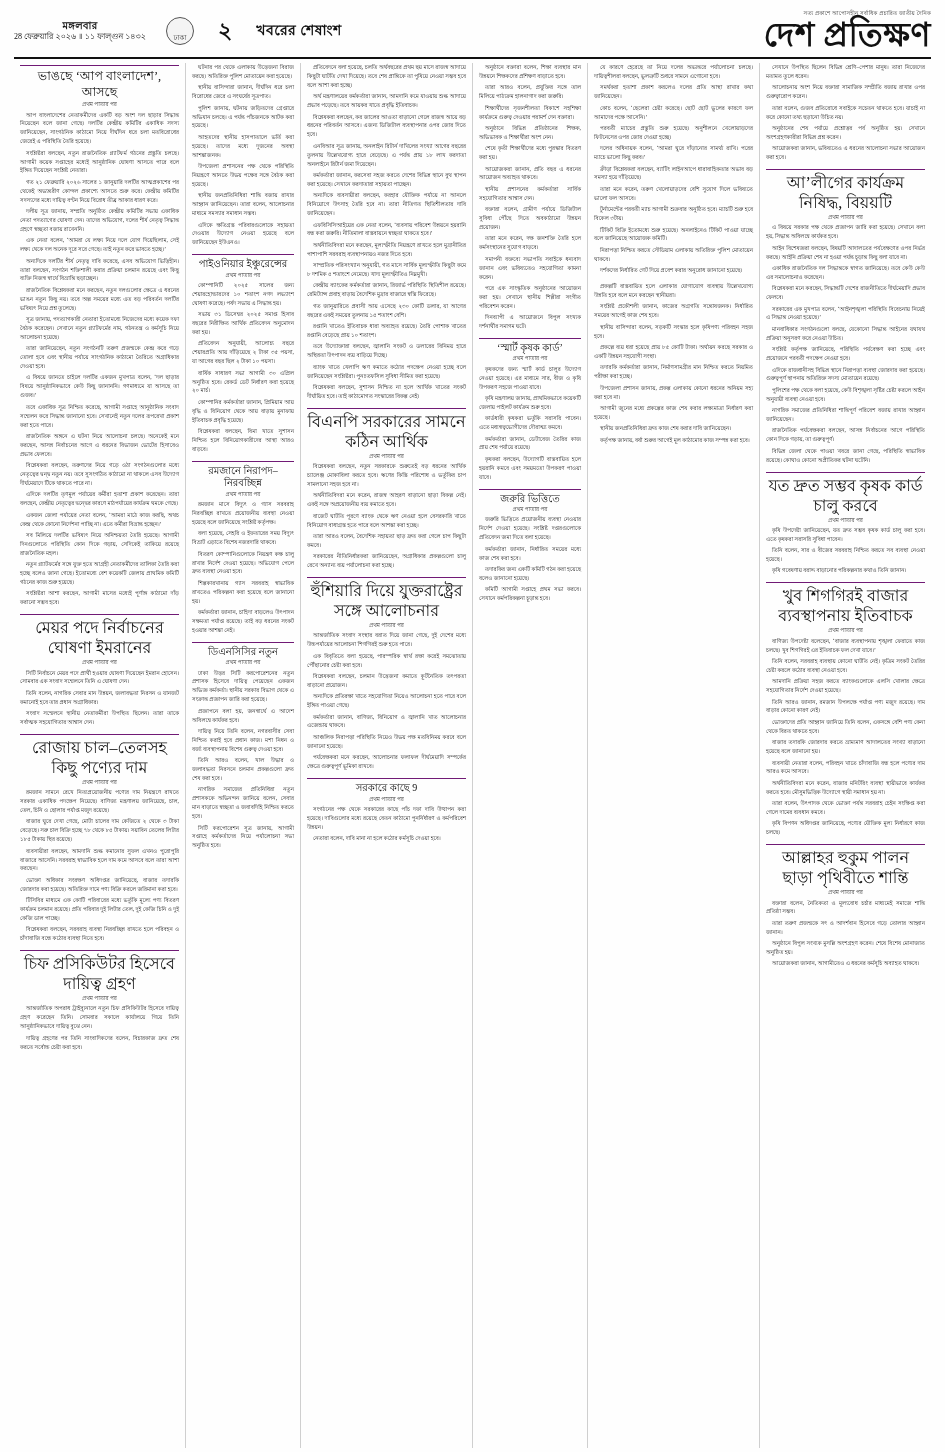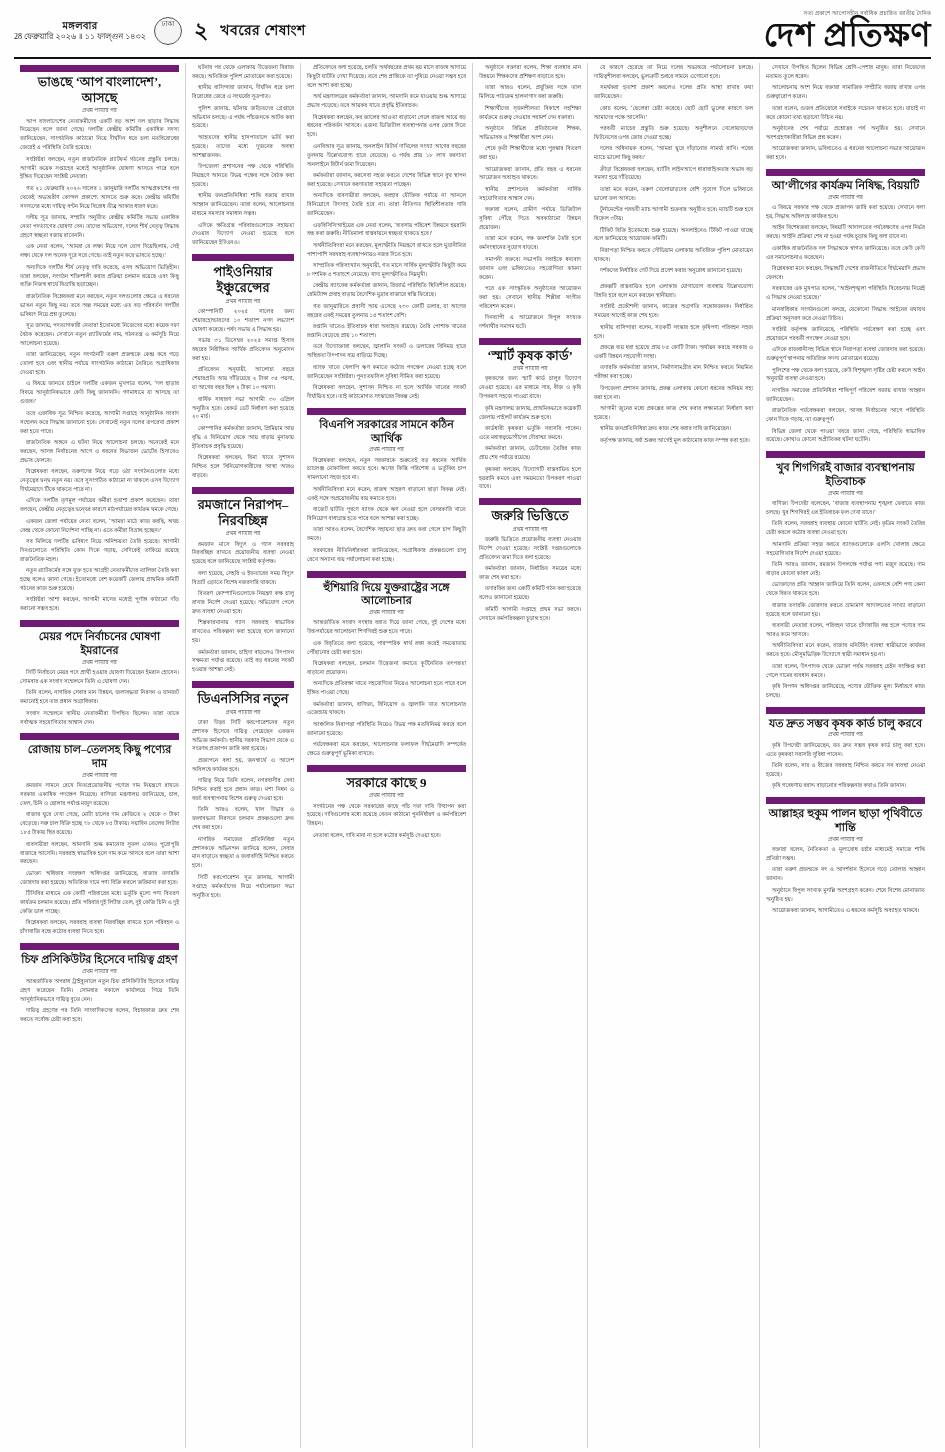--- a/index.html
+++ b/index.html
@@ -27,40 +27,40 @@
     display: flex;
     align-items: center;
     justify-content: space-between;
     border-bottom: 2px solid #111;
     padding-bottom: 5px;
     margin-bottom: 4px;
   }
   .mast-left {
     display: flex;
     align-items: center;
-    gap: 8px;
+    gap: 20px;
   }
   .mast-day {
     text-align: center;
     font-size: 8px;
     line-height: 1.35;
     color: #111;
   }
   .mast-day .dayname {
     font-size: 10px;
     font-weight: bold;
     letter-spacing: .3px;
   }
   .mast-logo-circle {
     width: 26px;
     height: 26px;
     border-radius: 50%;
     border: 1px solid #555;
     display: flex;
-    align-items: flex-start;
+    align-items: flex-end;
     justify-content: center;
     font-size: 7px;
     color: #333;
     background: #f4f4f4;
   }
   .mast-pageno {
     font-size: 22px;
     font-weight: bold;
     padding: 0 4px;
   }
@@ -96,29 +96,29 @@
     border-right: 1px solid #cfcfcf;
     flex: 1 1 0;
     overflow: hidden;
   }
   .col:last-child { border-right: none; }
   .col.narrow { flex: 0 0 115px; }
 
   .art { margin-bottom: 7px; }
   .headline {
     text-align: center;
-    font-weight: bold;
+    font-weight: normal;
     line-height: 1.25;
     margin: 2px 0 1px 0;
-    border-top: 7px solid #701a75;
+    border-top: 1px solid #701a75;
     padding-top: 3px;
   }
   .h-lg { font-size: 12.5px; }
-  .h-md { font-size: 11px; }
-  .h-sm { font-size: 13px; }
+  .h-md { font-size: 16px; }
+  .h-sm { font-size: 10px; }
   .byline {
     text-align: center;
     font-size: 5.6px;
     color: #333;
     line-height: 1.3;
     margin-bottom: 2px;
   }
   .body {
     font-size: 5.5px;
     line-height: 1.62;
@@ -400,45 +400,45 @@
             <p>মানবাধিকার সংগঠনগুলো বলছে, যেকোনো সিদ্ধান্ত আইনের যথাযথ প্রক্রিয়া অনুসরণ করে নেওয়া উচিত।</p>
             <p>সংশ্লিষ্ট কর্তৃপক্ষ জানিয়েছে, পরিস্থিতি পর্যবেক্ষণ করা হচ্ছে এবং প্রয়োজনে পরবর্তী পদক্ষেপ নেওয়া হবে।</p>
             <p>এদিকে রাজধানীসহ বিভিন্ন স্থানে নিরাপত্তা ব্যবস্থা জোরদার করা হয়েছে। গুরুত্বপূর্ণ স্থাপনায় অতিরিক্ত সদস্য মোতায়েন রয়েছে।</p>
             <p>পুলিশের পক্ষ থেকে বলা হয়েছে, কেউ বিশৃঙ্খলা সৃষ্টির চেষ্টা করলে আইন অনুযায়ী ব্যবস্থা নেওয়া হবে।</p>
             <p>নাগরিক সমাজের প্রতিনিধিরা শান্তিপূর্ণ পরিবেশ বজায় রাখার আহ্বান জানিয়েছেন।</p>
             <p>রাজনৈতিক পর্যবেক্ষকরা বলছেন, আসন্ন নির্বাচনের আগে পরিস্থিতি কোন দিকে গড়ায়, তা গুরুত্বপূর্ণ।</p>
             <p>বিভিন্ন জেলা থেকে পাওয়া খবরে জানা গেছে, পরিস্থিতি স্বাভাবিক রয়েছে। কোথাও কোনো অপ্রীতিকর ঘটনা ঘটেনি।</p>
           </div>
         </div>
         <div class="art">
+          <div class="headline h-md">যত দ্রুত সম্ভব কৃষক কার্ড চালু করবে</div>
+          <div class="byline">প্রথম পাতার পর</div>
+          <div class="body">
+            <p>কৃষি উপদেষ্টা জানিয়েছেন, যত দ্রুত সম্ভব কৃষক কার্ড চালু করা হবে। এতে কৃষকরা সরাসরি সুবিধা পাবেন।</p>
+            <p>তিনি বলেন, সার ও বীজের সরবরাহ নিশ্চিত করতে সব ব্যবস্থা নেওয়া হয়েছে।</p>
+            <p>কৃষি গবেষণায় বরাদ্দ বাড়ানোর পরিকল্পনার কথাও তিনি জানান।</p>
+          </div>
+        </div>
+        <div class="art">
           <div class="headline h-md">খুব শিগগিরই বাজার ব্যবস্থাপনায় ইতিবাচক</div>
           <div class="byline">প্রথম পাতার পর</div>
           <div class="body">
             <p>বাণিজ্য উপদেষ্টা বলেছেন, ‘বাজার ব্যবস্থাপনায় শৃঙ্খলা ফেরাতে কাজ চলছে। খুব শিগগিরই এর ইতিবাচক ফল দেখা যাবে।’</p>
             <p>তিনি বলেন, সরবরাহ ব্যবস্থায় কোনো ঘাটতি নেই। কৃত্রিম সংকট তৈরির চেষ্টা করলে কঠোর ব্যবস্থা নেওয়া হবে।</p>
             <p>আমদানি প্রক্রিয়া সহজ করতে ব্যাংকগুলোকে এলসি খোলার ক্ষেত্রে সহযোগিতার নির্দেশ দেওয়া হয়েছে।</p>
             <p>তিনি আরও জানান, রমজান উপলক্ষে পর্যাপ্ত পণ্য মজুদ রয়েছে। দাম বাড়ার কোনো কারণ নেই।</p>
             <p>ভোক্তাদের প্রতি আহ্বান জানিয়ে তিনি বলেন, একসঙ্গে বেশি পণ্য কেনা থেকে বিরত থাকতে হবে।</p>
             <p>বাজার তদারকি জোরদার করতে ভ্রাম্যমাণ আদালতের সংখ্যা বাড়ানো হয়েছে বলে জানানো হয়।</p>
             <p>ব্যবসায়ী নেতারা বলেন, পরিবহন খাতে চাঁদাবাজি বন্ধ হলে পণ্যের দাম আরও কমে আসবে।</p>
             <p>অর্থনীতিবিদরা মনে করেন, বাজার মনিটরিং ব্যবস্থা স্থায়ীভাবে কার্যকর করতে হবে। মৌসুমভিত্তিক উদ্যোগে স্থায়ী সমাধান হয় না।</p>
             <p>তারা বলেন, উৎপাদক থেকে ভোক্তা পর্যন্ত সরবরাহ চেইন সংক্ষিপ্ত করা গেলে দামের ব্যবধান কমবে।</p>
             <p>কৃষি বিপণন অধিদপ্তর জানিয়েছে, পণ্যের যৌক্তিক মূল্য নির্ধারণে কাজ চলছে।</p>
           </div>
         </div>
         <div class="art">
-          <div class="headline h-md">যত দ্রুত সম্ভব কৃষক কার্ড চালু করবে</div>
-          <div class="byline">প্রথম পাতার পর</div>
-          <div class="body">
-            <p>কৃষি উপদেষ্টা জানিয়েছেন, যত দ্রুত সম্ভব কৃষক কার্ড চালু করা হবে। এতে কৃষকরা সরাসরি সুবিধা পাবেন।</p>
-            <p>তিনি বলেন, সার ও বীজের সরবরাহ নিশ্চিত করতে সব ব্যবস্থা নেওয়া হয়েছে।</p>
-            <p>কৃষি গবেষণায় বরাদ্দ বাড়ানোর পরিকল্পনার কথাও তিনি জানান।</p>
-          </div>
-        </div>
-        <div class="art">
           <div class="headline h-md">আল্লাহর হুকুম পালন ছাড়া পৃথিবীতে শান্তি</div>
           <div class="byline">প্রথম পাতার পর</div>
           <div class="body">
             <p>বক্তারা বলেন, নৈতিকতা ও মূল্যবোধ চর্চার মাধ্যমেই সমাজে শান্তি প্রতিষ্ঠা সম্ভব।</p>
             <p>তারা তরুণ প্রজন্মকে সৎ ও আদর্শবান হিসেবে গড়ে তোলার আহ্বান জানান।</p>
             <p>অনুষ্ঠানে বিপুল সংখ্যক মুসল্লি অংশগ্রহণ করেন। শেষে বিশেষ মোনাজাত অনুষ্ঠিত হয়।</p>
             <p>আয়োজকরা জানান, আগামীতেও এ ধরনের কর্মসূচি অব্যাহত থাকবে।</p>
           </div>
         </div>
       </div>

